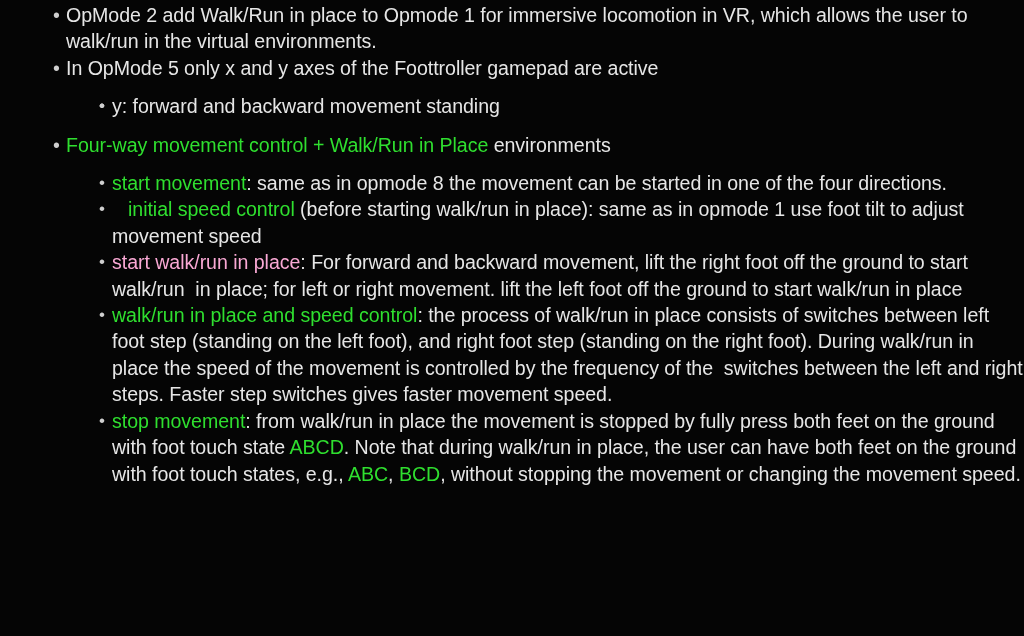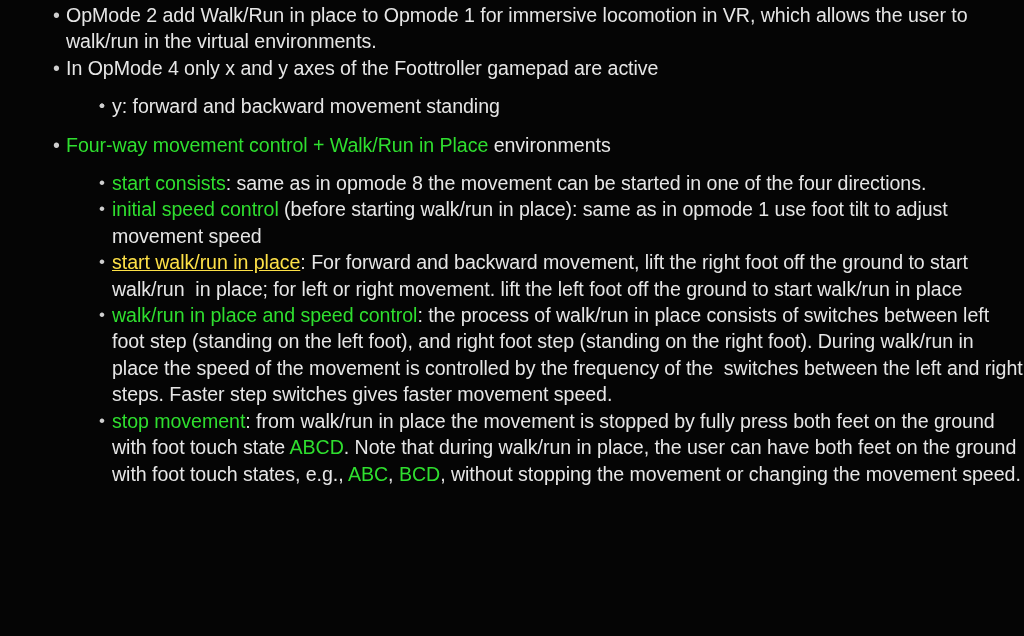--- a/index.html
+++ b/index.html
@@ -83,44 +83,44 @@
 <body style="color: rgb(230, 230, 230);">
 
 <div id="slide" style="background: rgb(5, 5, 5);">
   <ul class="bullets" id="bullet-root">
       <li class="bullet lvl1">
         <span class="dot"><span class="glyph">•</span></span>
         <span class="txt pre-space"><span class="">OpMode 2 add Walk/Run in place to Opmode 1 for immersive locomotion in VR, which allows the user to walk/run in the virtual environments.</span></span>
       </li>
       <li class="bullet lvl1">
         <span class="dot"><span class="glyph">•</span></span>
-        <span class="txt pre-space"><span class="">In OpMode 4 only x and y axes of the Foottroller gamepad are active</span></span>
+        <span class="txt pre-space"><span class="">In OpMode 5 only x and y axes of the Foottroller gamepad are active</span></span>
       </li>
       <li class="bullet lvl2 gap-before">
         <span class="dot"><span class="glyph">•</span></span>
       </li>
       <li class="bullet lvl2">
         <span class="dot"><span class="glyph">•</span></span>
         <span class="txt pre-space"><span class="">y: forward and backward movement standing</span></span>
       </li>
       <li class="bullet lvl1 gap-before">
         <span class="dot"><span class="glyph">•</span></span>
         <span class="txt pre-space"><span class="green" style="color: rgb(47, 223, 47);">Four-way movement control + Walk/Run in Place</span><span class=""> environments</span></span>
       </li>
       <li class="bullet lvl2 gap-before">
         <span class="dot"><span class="glyph">•</span></span>
-        <span class="txt pre-space"><span class="green" style="color: rgb(47, 223, 47);">start consists</span><span class="">: same as in opmode 8 the movement can be started in one of the four directions.</span></span>
+        <span class="txt pre-space"><span class="green" style="color: rgb(47, 223, 47);">start movement</span><span class="">: same as in opmode 8 the movement can be started in one of the four directions.</span></span>
       </li>
       <li class="bullet lvl2">
         <span class="dot"><span class="glyph">•</span></span>
-        <span class="txt pre-space"><span class="green" style="color: rgb(47, 223, 47);">initial speed control</span><span class=""> (before starting walk/run in place): same as in opmode 1 use foot tilt to adjust movement speed</span></span>
+        <span class="txt pre-space"><span class="green" style="color: rgb(47, 223, 47); margin-left: 16px;">initial speed control</span><span class=""> (before starting walk/run in place): same as in opmode 1 use foot tilt to adjust movement speed</span></span>
       </li>
       <li class="bullet lvl2">
         <span class="dot"><span class="glyph">•</span></span>
-        <span class="txt pre-space"><span class="green" style="color: #fde047; text-decoration: underline;">start walk/run in place</span><span class="">: For forward and backward movement, lift the right foot off the ground to start walk/run  in place; for left or right movement. lift the left foot off the ground to start walk/run in place</span></span>
+        <span class="txt pre-space"><span class="green" style="color: #f9a8d4;">start walk/run in place</span><span class="">: For forward and backward movement, lift the right foot off the ground to start walk/run  in place; for left or right movement. lift the left foot off the ground to start walk/run in place</span></span>
       </li>
       <li class="bullet lvl2">
         <span class="dot"><span class="glyph">•</span></span>
         <span class="txt pre-space"><span class="green" style="color: rgb(47, 223, 47);">walk/run in place and speed control</span><span class="">: the process of walk/run in place consists of switches between left foot step (standing on the left foot), and right foot step (standing on the right foot). During walk/run in place the speed of the movement is controlled by the frequency of the  switches between the left and right steps. Faster step switches gives faster movement speed.</span></span>
       </li>
       <li class="bullet lvl2">
         <span class="dot"><span class="glyph">•</span></span>
         <span class="txt pre-space"><span class="green" style="color: rgb(47, 223, 47);">stop movement</span><span class="">: from walk/run in place the movement is stopped by fully press both feet on the ground with foot touch state </span><span class="green" style="color: rgb(47, 223, 47);">ABCD</span><span class="">. Note that during walk/run in place, the user can have both feet on the ground with foot touch states, e.g., </span><span class="green" style="color: rgb(47, 223, 47);">ABC</span><span class="">, </span><span class="green" style="color: rgb(47, 223, 47);">BCD</span><span class="">, without stopping the movement or changing the movement speed.</span></span>
       </li>
     </ul>

